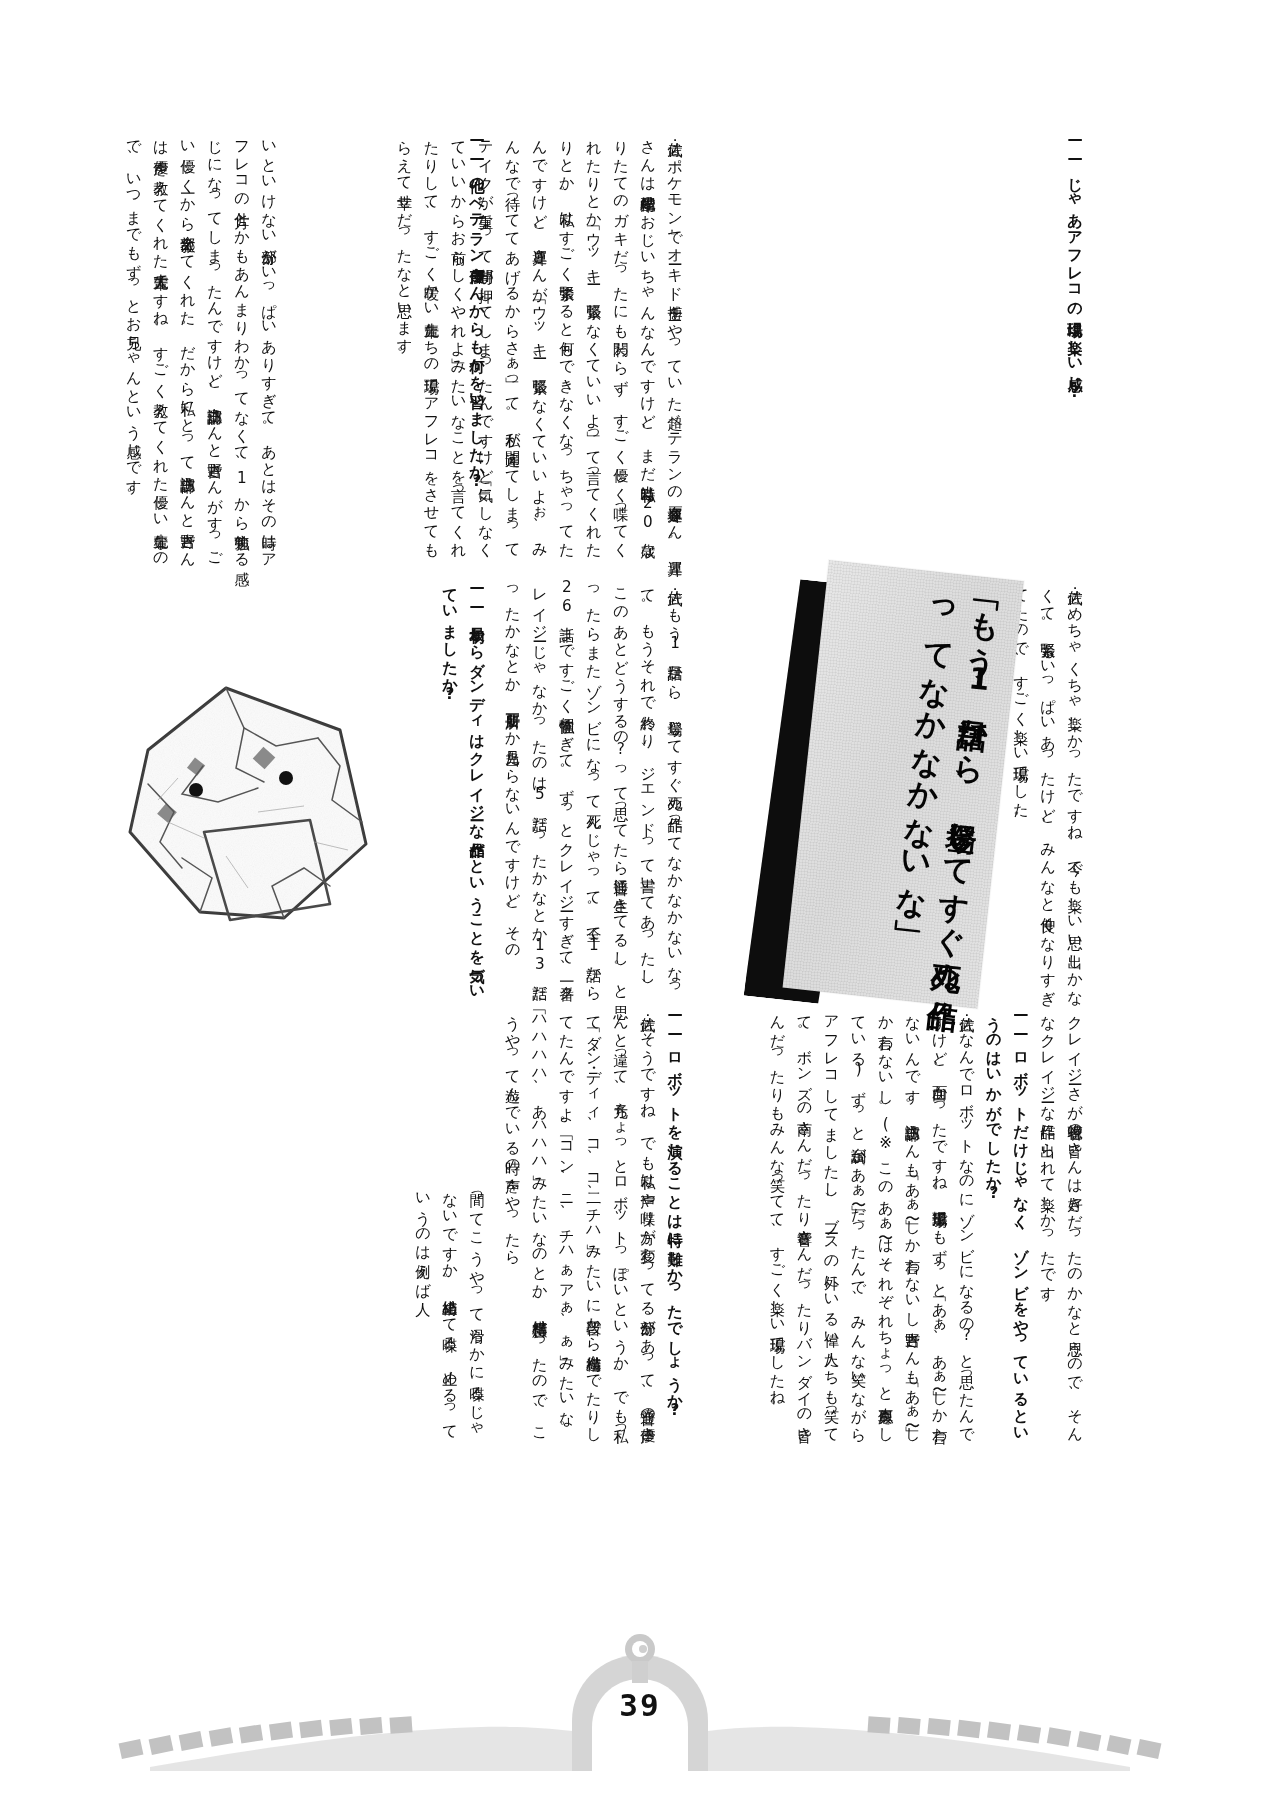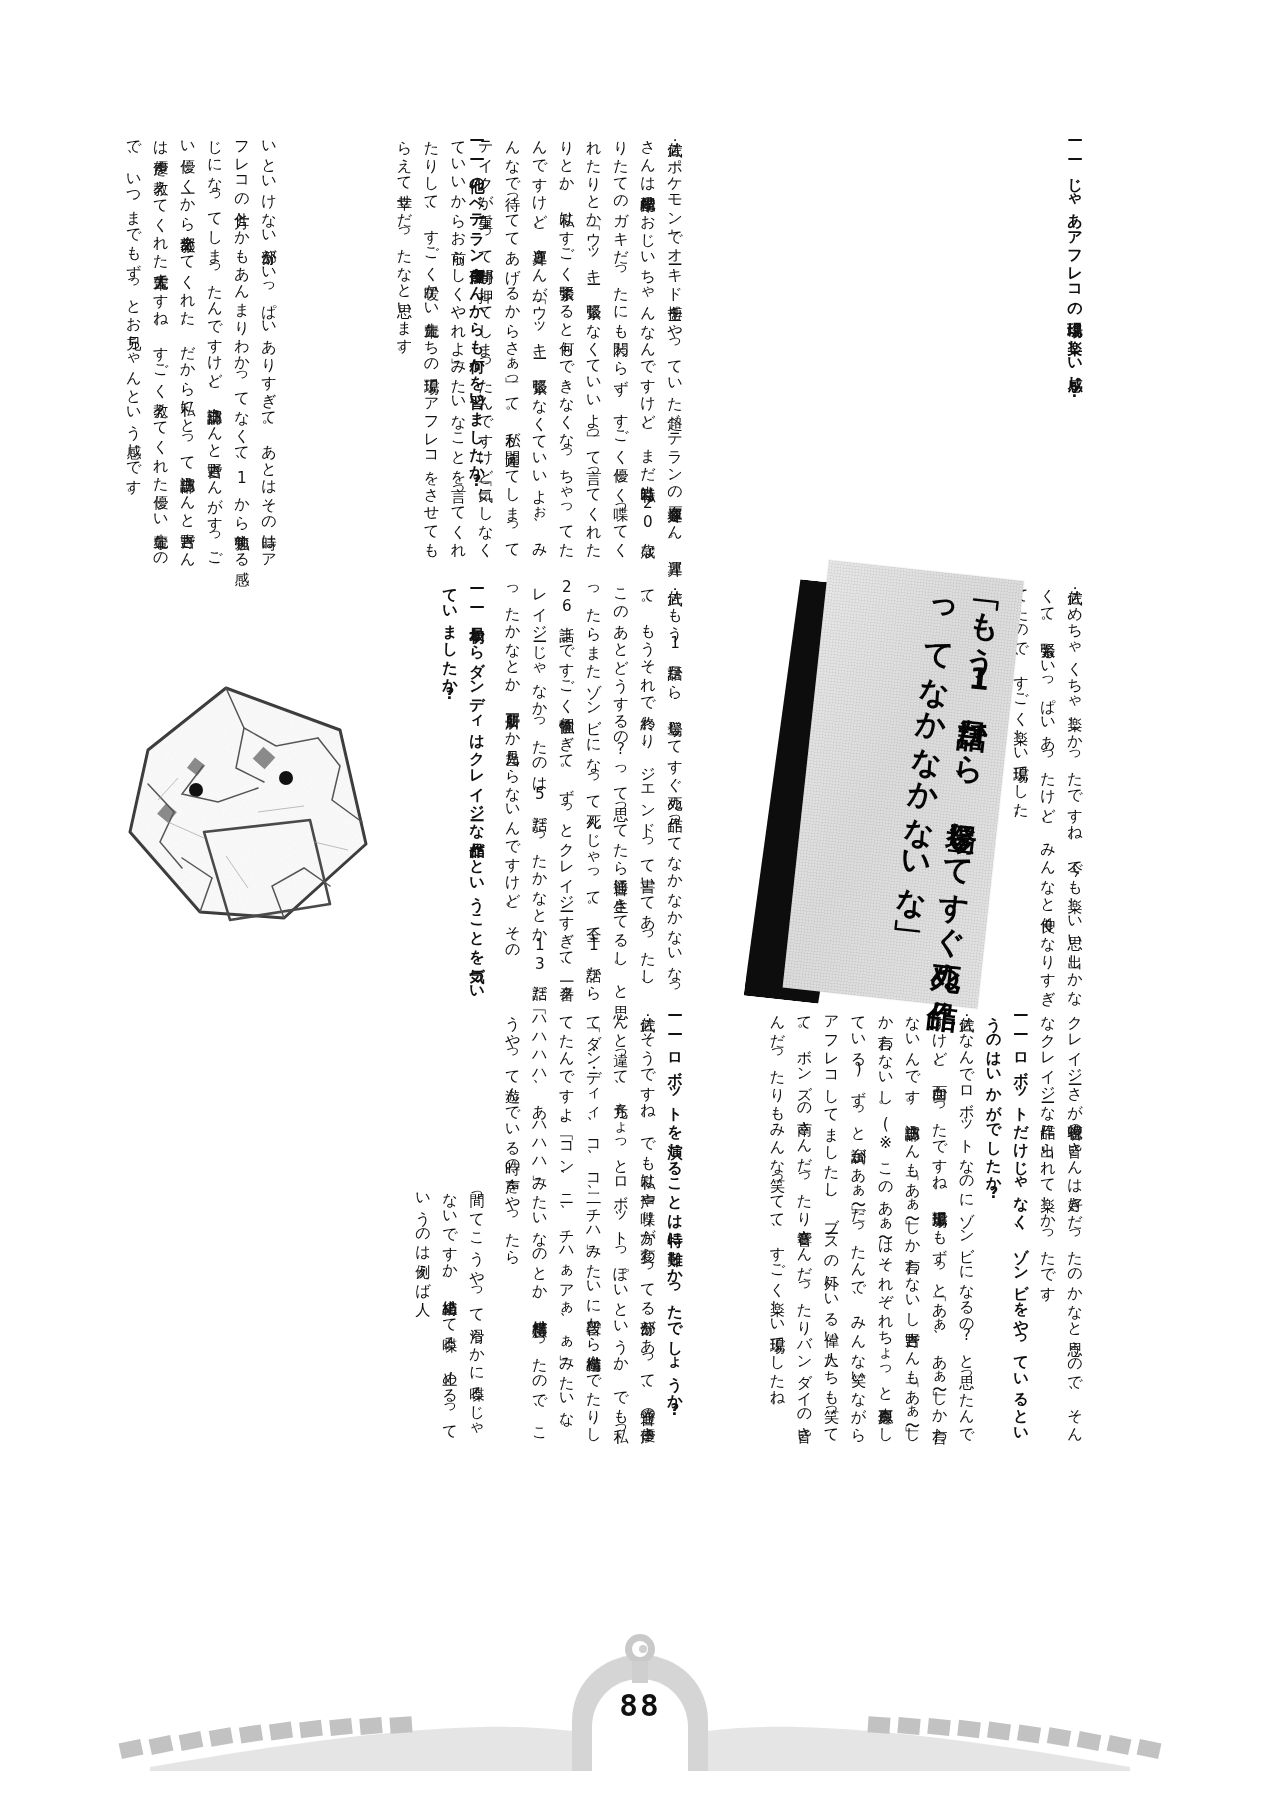--- a/index.html
+++ b/index.html
@@ -264,15 +264,15 @@
           <rect x="1018" y="105" width="22" height="16" transform="rotate(9 1029 113)"></rect>
           <rect x="1048" y="108" width="22" height="16" transform="rotate(10 1059 116)"></rect>
           <rect x="1078" y="112" width="22" height="16" transform="rotate(11 1089 120)"></rect>
           <rect x="1108" y="116" width="22" height="16" transform="rotate(12 1119 124)"></rect>
           <rect x="1138" y="120" width="22" height="16" transform="rotate(12 1149 128)"></rect>
         </g>
       </g>
     </svg>
   </div>
 
-  <div class="page-number">88</div>
+  <div class="page-number">39</div>
 
 </div>
 
 </body></html>

